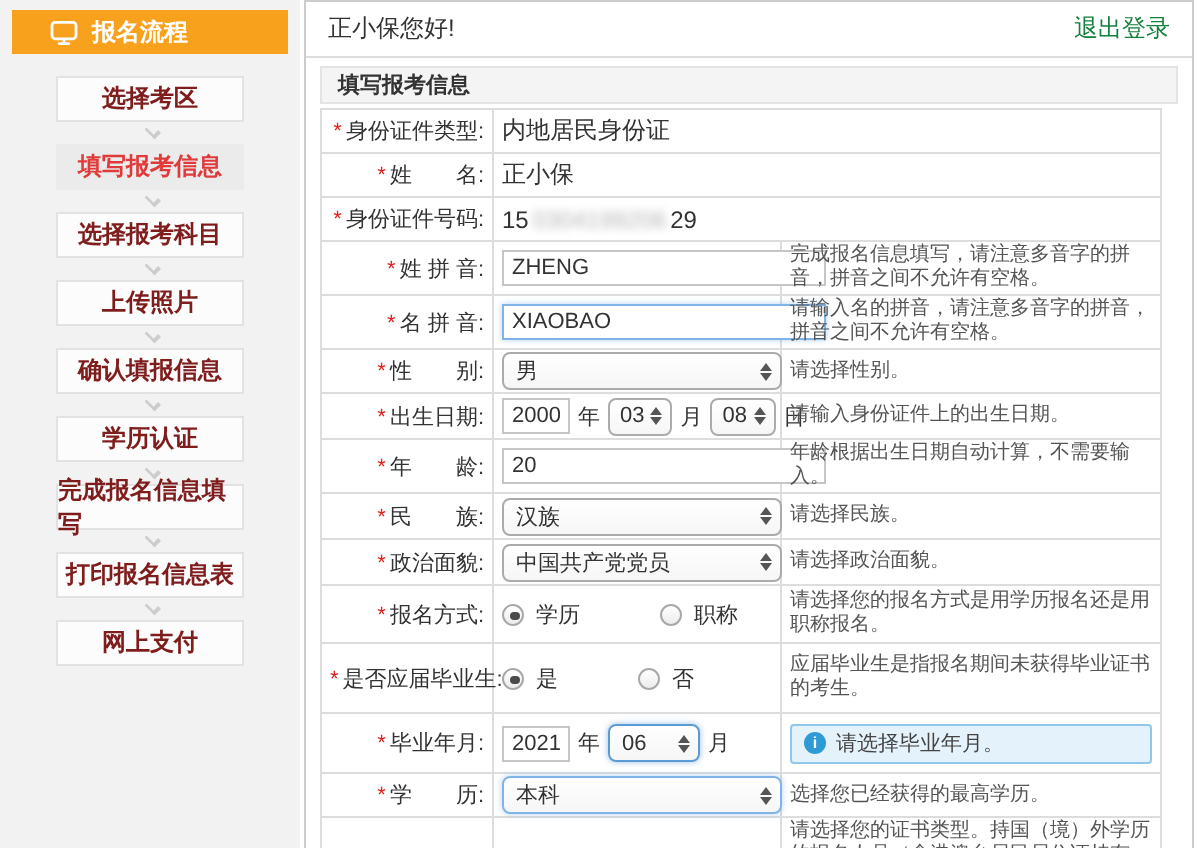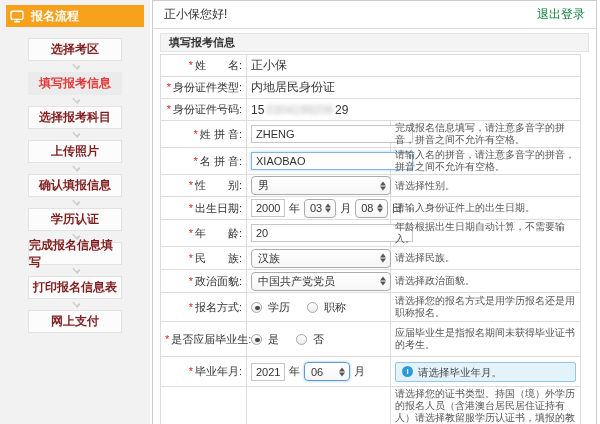--- a/index.html
+++ b/index.html
@@ -2,21 +2,21 @@
 <html><head>
 <meta charset="utf-8">
 <style>
   * { margin:0; padding:0; box-sizing:border-box; }
   body { font-family:"Liberation Sans","DejaVu Sans",sans-serif; background:#fff; }
   .screen { position:relative; width:600px; height:424px; background:#fff; overflow:hidden; }
 
   
   .sidebar { position:absolute; left:0; top:0; width:150px; height:424px; background:#f2f2f2; }
   .sidebar-header { margin:5px 6px 0 6px; height:22px; background:#F8A11D; color:#fff;
-    display:flex; align-items:center; gap:7px; padding-left:4px; font-size:12px; font-weight:bold; }
+    display:flex; align-items:center; gap:7px; padding-left:19px; font-size:12px; font-weight:bold; }
   .steps { margin-top:11px; display:flex; flex-direction:column; align-items:center; }
   .step { width:94px; height:23px; background:#fcfcfc; border:1px solid #e2e2e2;
     display:flex; align-items:center; justify-content:center;
     font-size:12px; font-weight:bold; color:#7f1d1d; cursor:pointer; }
   .step.active { background:#ebebeb; border-color:#ebebeb; color:#E03A3A; }
   .chev-wrap { height:11px; display:flex; align-items:center; justify-content:center; }
   .chev { width:7px; height:7px; border-right:2px solid #cdcdcd; border-bottom:2px solid #cdcdcd;
     transform:rotate(45deg) scaleY(.65) translateY(-2px); }
 
   
@@ -52,21 +52,21 @@
   .select.sm { width:36px; padding:0 13px 0 5px; }
   .select.sm2 { width:46px; padding:0 13px 0 6px; }
   .arrows { position:absolute; right:4px; top:50%; transform:translateY(-50%);
     display:flex; flex-direction:column; gap:1px; }
   .arrows i { display:block; width:0; height:0; border-left:3px solid transparent; border-right:3px solid transparent; }
   .arrows i.up { border-bottom:4px solid #555; }
   .arrows i.dn { border-top:4px solid #555; }
   .inline { display:flex; align-items:center; gap:4px; font-size:11px; color:#333; }
   .unit { font-size:11px; color:#333; }
 
-  .radiogroup { display:flex; align-items:center; gap:17px; }
+  .radiogroup { display:flex; align-items:center; gap:40px; }
   .radio { display:flex; align-items:center; gap:6px; font-size:11px; color:#333; cursor:pointer; }
   .rb { width:11px; height:11px; border-radius:50%; border:1px solid #a8a8a8;
     background:linear-gradient(#fff,#ececec); position:relative; flex:0 0 auto; }
   .rb.checked::after { content:""; position:absolute; left:3px; top:3px; width:4.5px; height:4.5px;
     border-radius:50%; background:#4a4a4a; }
 
   .masked { filter:blur(2px); opacity:.55; letter-spacing:0px; color:#777; margin:0 2px; }
 
   .infobox { display:flex; align-items:center; gap:5px; background:#E4F2FB; border:1px solid #8FC6EA;
     border-radius:2px; padding:3px 6px; margin:1px 0; font-size:10.5px; color:#444; }
@@ -137,27 +137,27 @@
 
     <table class="form">
       <colgroup>
           <col style="width:86px">
           <col style="width:144px">
           <col style="width:190px">
         </colgroup>
 
       <tbody>
           <tr class="h22">
+        <td class="lbl"><span class="req">*</span><span>身份证件类型:</span></td>
+        <td class="val" colspan="2">内地居民身份证</td>
+      </tr>
+
+      <tr class="h22">
         <td class="lbl"><span class="req">*</span><span>姓　　名:</span></td>
         <td class="val" colspan="2">正小保</td>
-      </tr>
-
-      <tr class="h22">
-        <td class="lbl"><span class="req">*</span><span>身份证件类型:</span></td>
-        <td class="val" colspan="2">内地居民身份证</td>
       </tr>
 
       <tr class="h22">
         <td class="lbl"><span class="req">*</span><span>身份证件号码:</span></td>
         <td class="val" colspan="2"><span>15</span><span class="masked">0304199206</span><span>29</span></td>
       </tr>
 
       <tr class="h25">
         <td class="lbl"><span class="req">*</span><span>姓 拼 音:</span></td>
         <td class="val"><input class="txt" value="ZHENG" style=""></td>
@@ -296,20 +296,33 @@
           </div>
         </td>
         <td class="hint">
           <div class="infobox">
             <i class="info-icon"></i>
             <span>请选择毕业年月。</span>
           </div>
         </td>
       </tr>
 
+      <tr class="h20">
+        <td class="lbl"><span class="req">*</span><span>学　　历:</span></td>
+        <td class="val">
+          <div class="select blue">
+            <span>本科</span>
+            <span class="arrows">
+                  <i class="up"></i>
+                  <i class="dn"></i>
+                </span>
+          </div>
+        </td>
+        <td class="hint">选择您已经获得的最高学历。</td>
+      </tr>
 
       <tr>
         <td class="lbl"></td>
         <td class="val"></td>
         <td class="hint" style="vertical-align:top;">请选择您的证书类型。持国（境）外学历的报名人员（含港澳台居民居住证持有人）请选择教留服学历认证书，填报的教育部留学服务中心认证的学历证书编号。</td>
       </tr>
     </tbody>
       </table>
   </main>
 </div>

